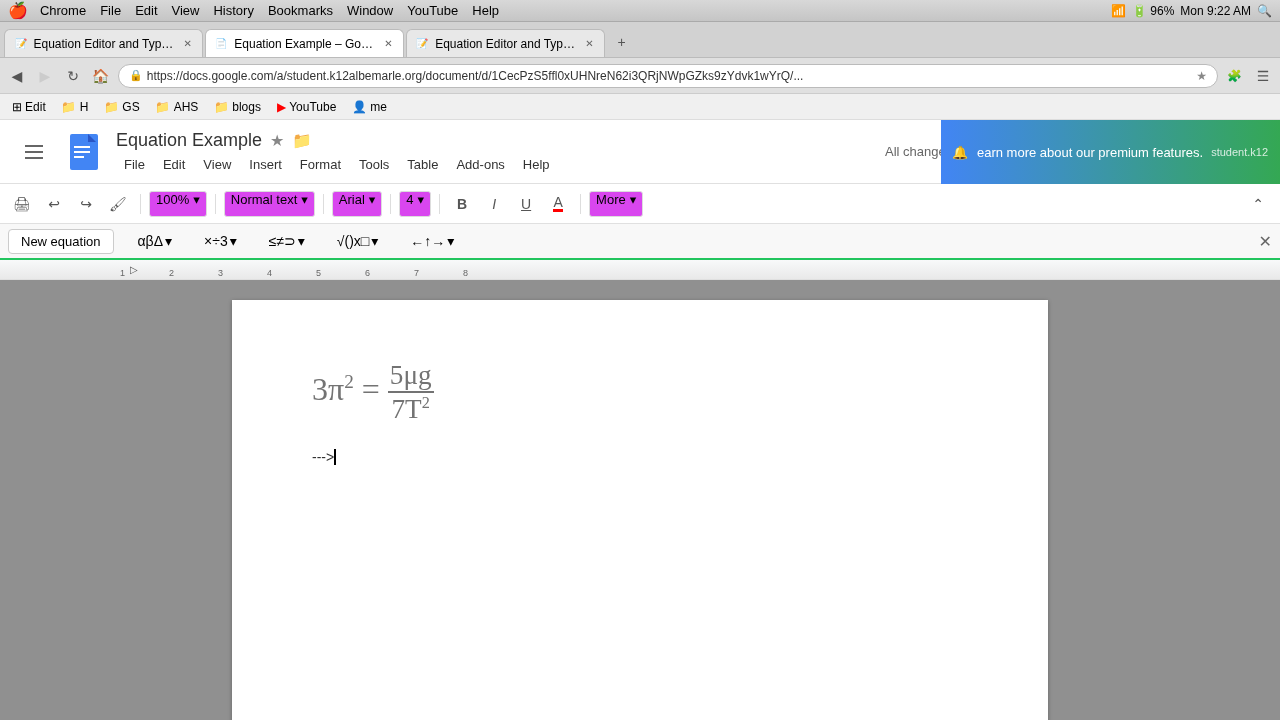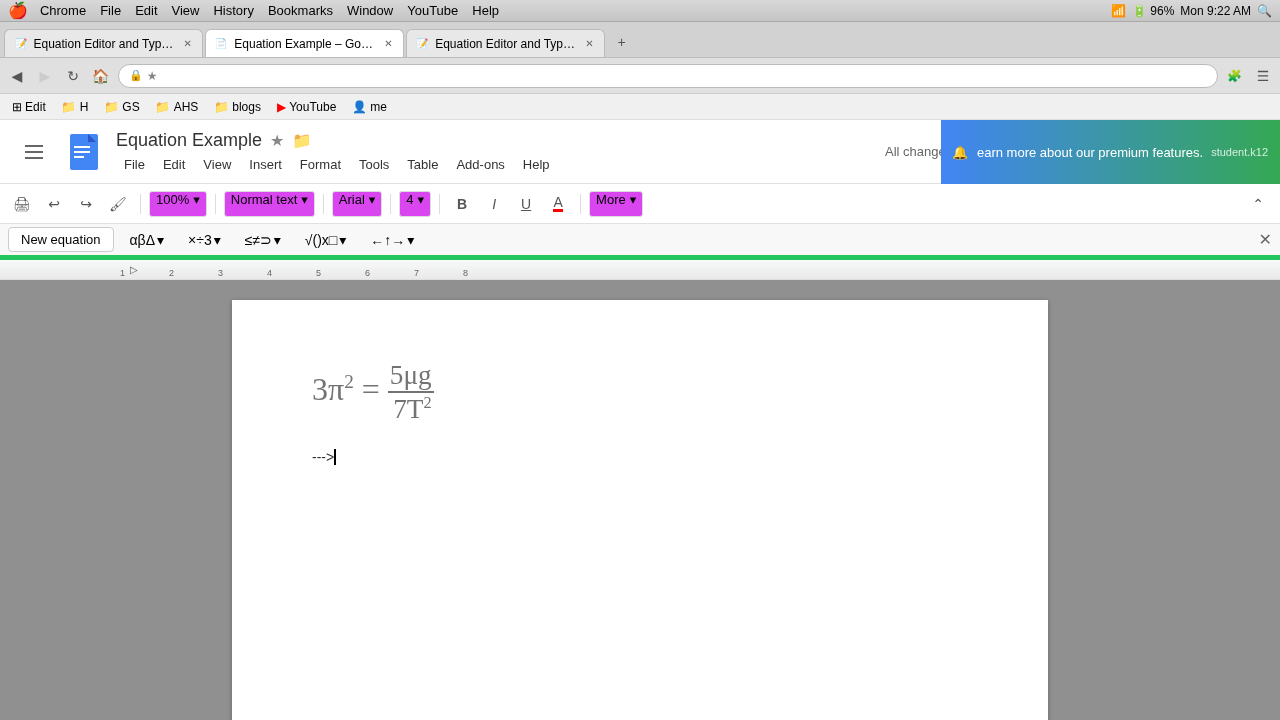--- a/index.html
+++ b/index.html
@@ -219,25 +219,25 @@
       display: flex;
       align-items: flex-start;
       gap: 4px;
       background: #d946ef;
     }
 
     
     #equation-toolbar {
       height: 36px;
       background: #f8f8f8;
-      border-bottom: 5px solid #22c55e;
+      border-bottom: 2px solid #22c55e;
       display: flex;
       align-items: center;
       padding: 0 8px;
-      gap: 8px;
+      gap: 16px;
     }
     #new-equation-btn {
       padding: 4px 12px;
       border: 1px solid #ccc;
       border-radius: 4px;
       background: #fff;
       cursor: pointer;
       font-size: 13px;
     }
     .eq-btn {
@@ -301,21 +301,21 @@
       align-items: center;
     }
     .cursor { display: inline-block; width: 2px; height: 16px; background: #000; animation: blink 1s step-end infinite; }
     @keyframes blink { 50% { opacity: 0; } }
 
     .eq1 { font-size: 32px; }
     .eq2 { font-size: 32px; }
 
     sup { font-size: 0.6em; vertical-align: super; }
     sub { font-size: 0.6em; vertical-align: sub; }
-    .frac { display: inline-flex; flex-direction: column; align-items: flex-end; vertical-align: middle; font-size: 0.85em; }
+    .frac { display: inline-flex; flex-direction: column; align-items: center; vertical-align: middle; font-size: 0.85em; }
     .frac .num { border-bottom: 2px solid currentColor; padding: 0 2px; }
     .frac .den { padding: 0 2px; }
 
     
     #hamburger {
       width: 36px; height: 36px;
       display: flex; flex-direction: column; justify-content: center; align-items: center; gap: 4px;
       cursor: pointer;
     }
     .hamburger-line { width: 18px; height: 2px; background: #666; }
@@ -363,20 +363,21 @@
   <div class="nav-btn" style="margin-left:4px;margin-bottom:4px;">+</div>
 </div>
 
 <div id="chrome-addressbar">
   <div class="nav-btn">◀</div>
   <div class="nav-btn" style="color:#ccc;">▶</div>
   <div class="nav-btn">↻</div>
   <div class="nav-btn">🏠</div>
   <div id="url-bar">
     <span style="margin-right:4px;font-size:11px;">🔒</span>
+    <span class="url-text">https://docs.google.com/a/student.k12albemarle.org/document/d/1CecPzS5ffl0xUHNreN62i3QRjNWpGZks9zYdvk1wYrQ/...</span>
     <span class="url-icons">★</span>
   </div>
   <div class="nav-btn" style="font-size:12px;">🧩</div>
   <div class="nav-btn">☰</div>
 </div>
 
 <div id="bookmarks-bar">
   <div class="bookmark-item">
     <span>⊞</span>
     <span>Edit</span>

